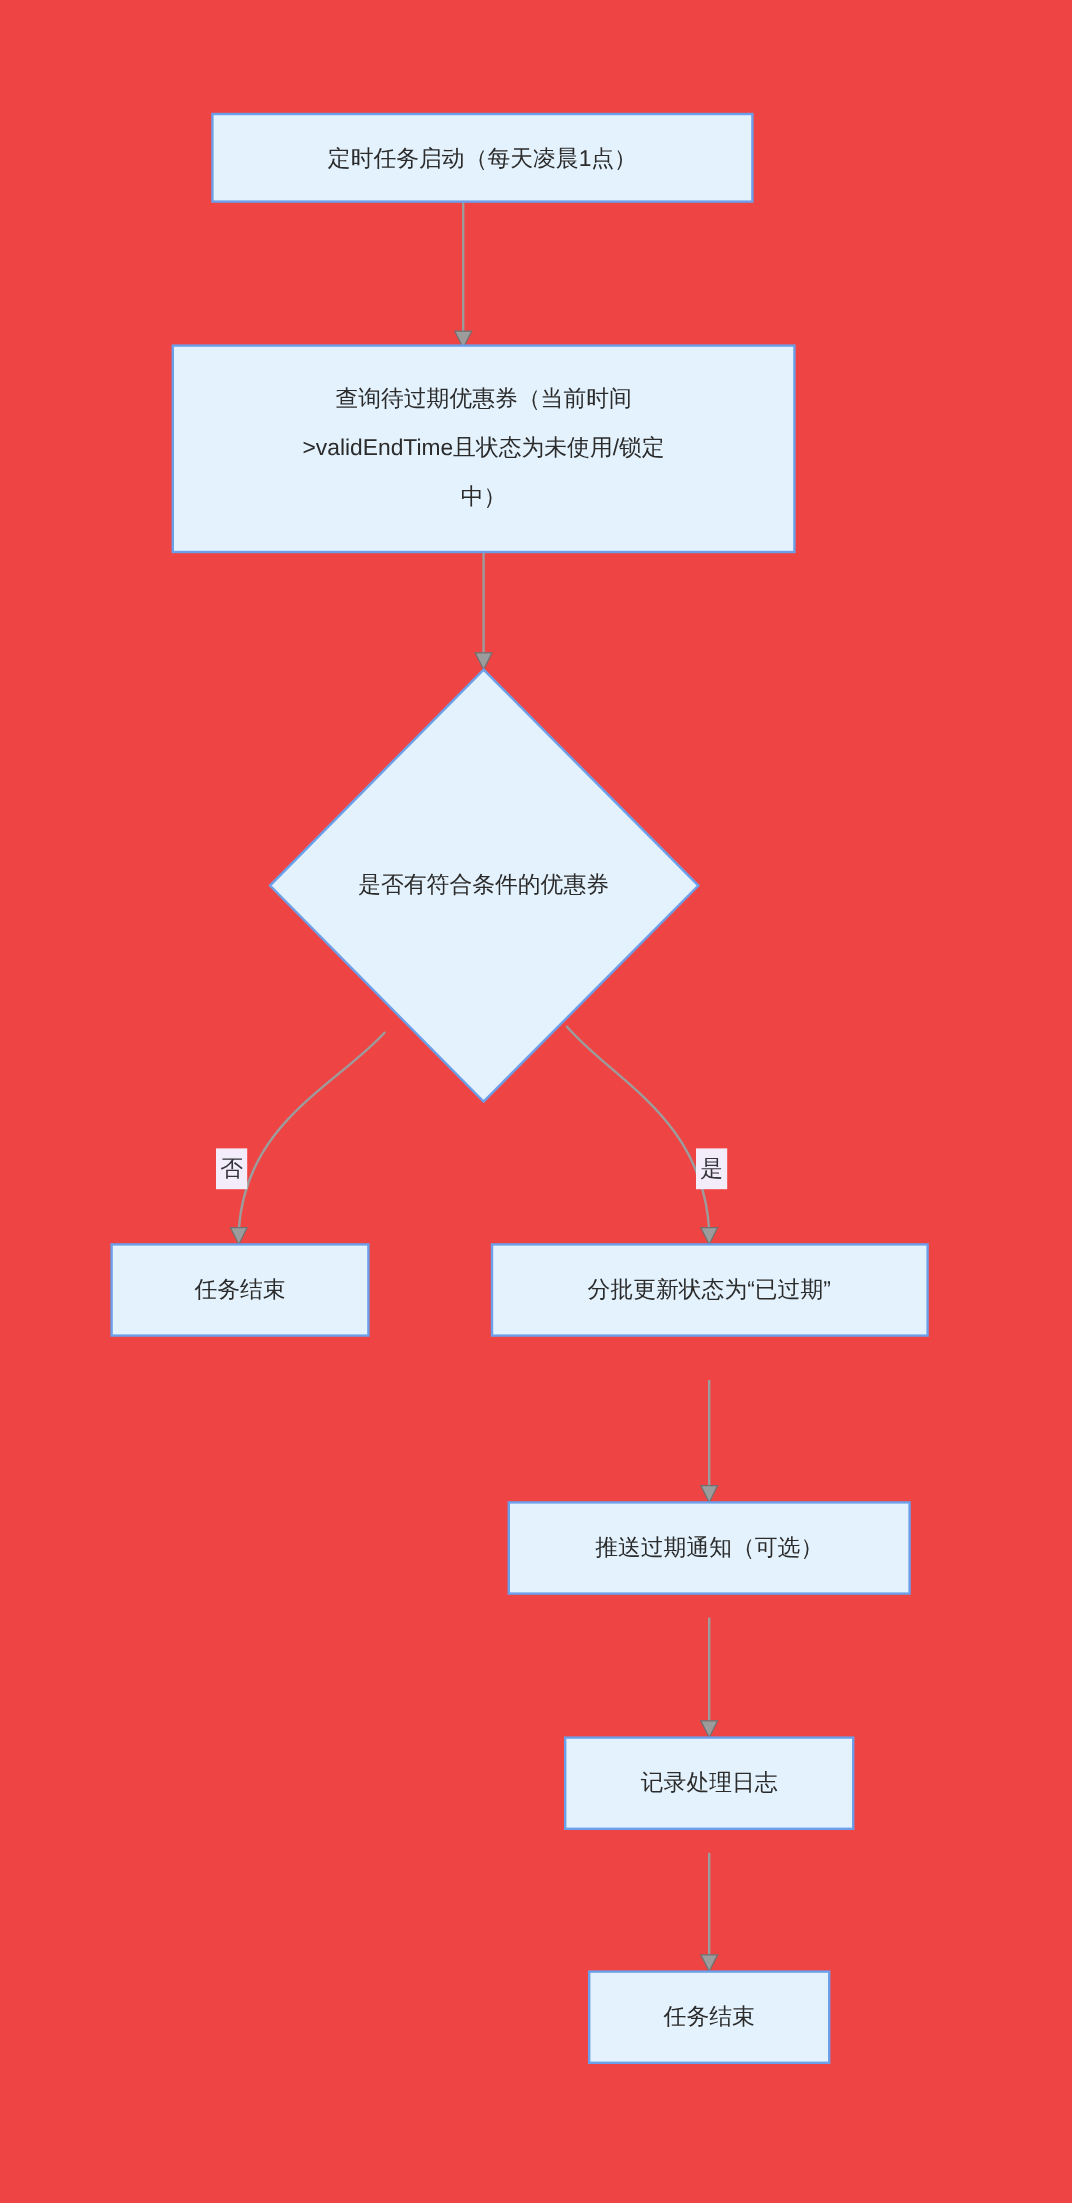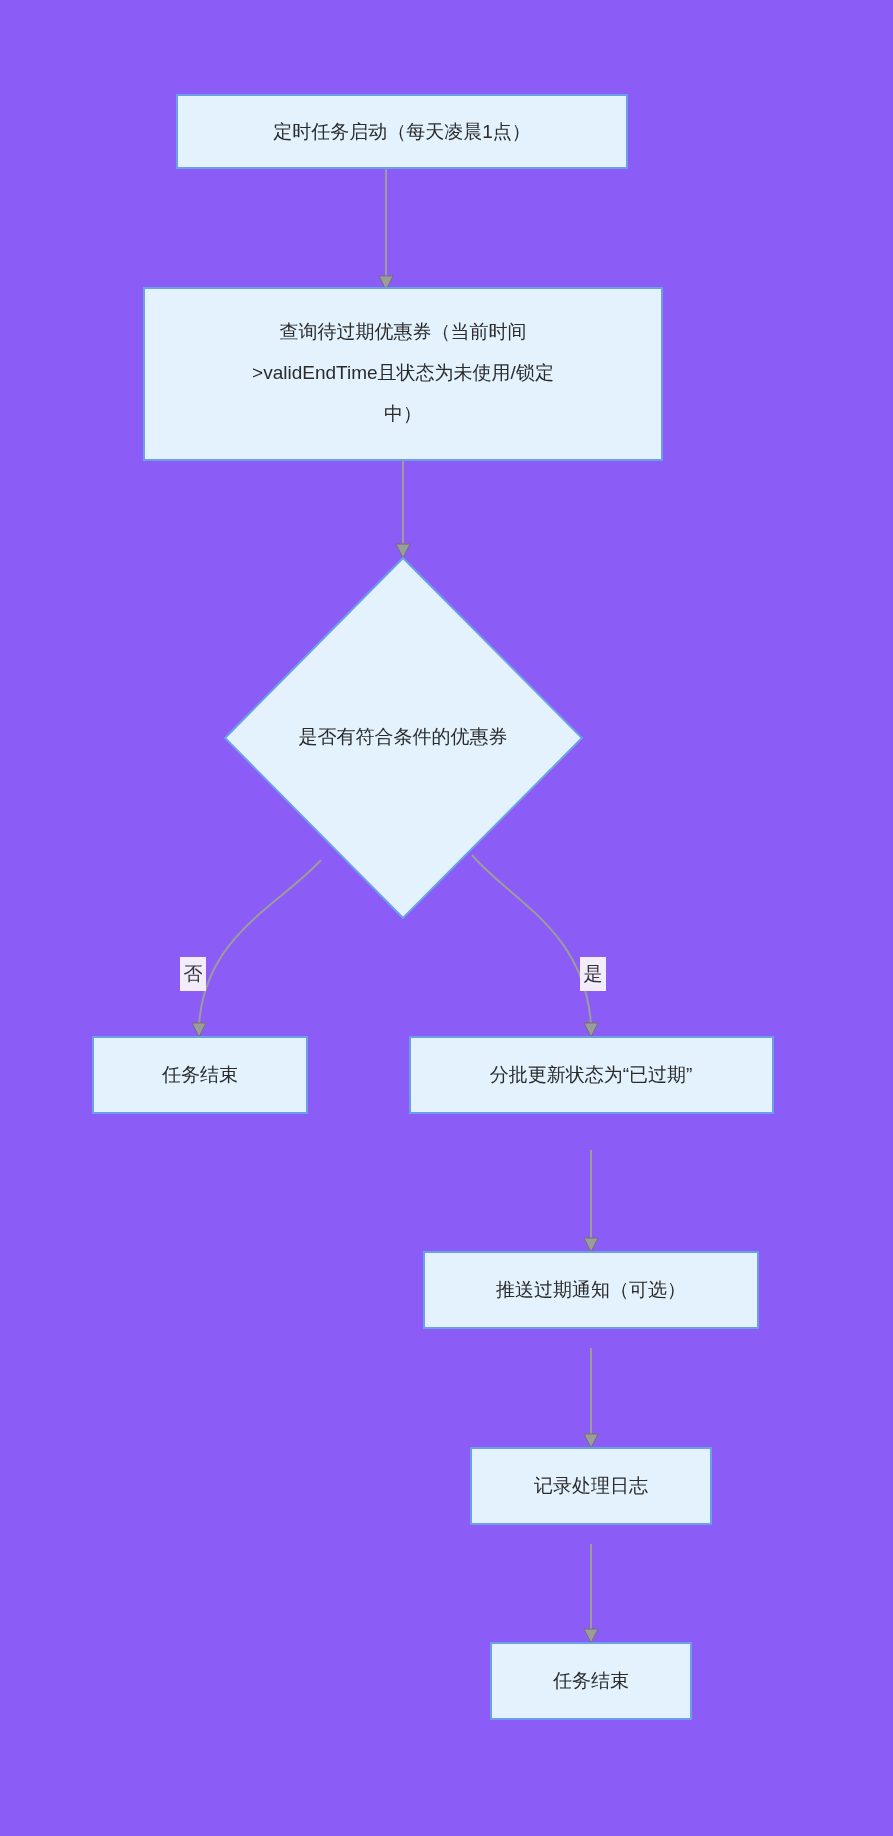--- a/index.html
+++ b/index.html
@@ -56,21 +56,21 @@
     font-family: "Liberation Sans", "DejaVu Sans", sans-serif;
     font-size: 19px;
     fill: #33333a;
     text-anchor: middle;
     dominant-baseline: middle;
   }
 </style>
 </head>
 <body>
 
-<div id="flowchart-root" style="background: #8b5cf6;">
+<div id="flowchart-root" style="background: #ef4444;">
   <svg id="flow-svg" viewBox="0 0 893 1836">
 
     <g>
 
       <g>
         <path class="edge-path" d="M 386 168 L 386 278" stroke="#9c9c9c"></path>
         <polygon class="edge-head" points="386,290 379,276 393,276" fill="#9c9c9c"></polygon>
       </g>
 
       <g>

